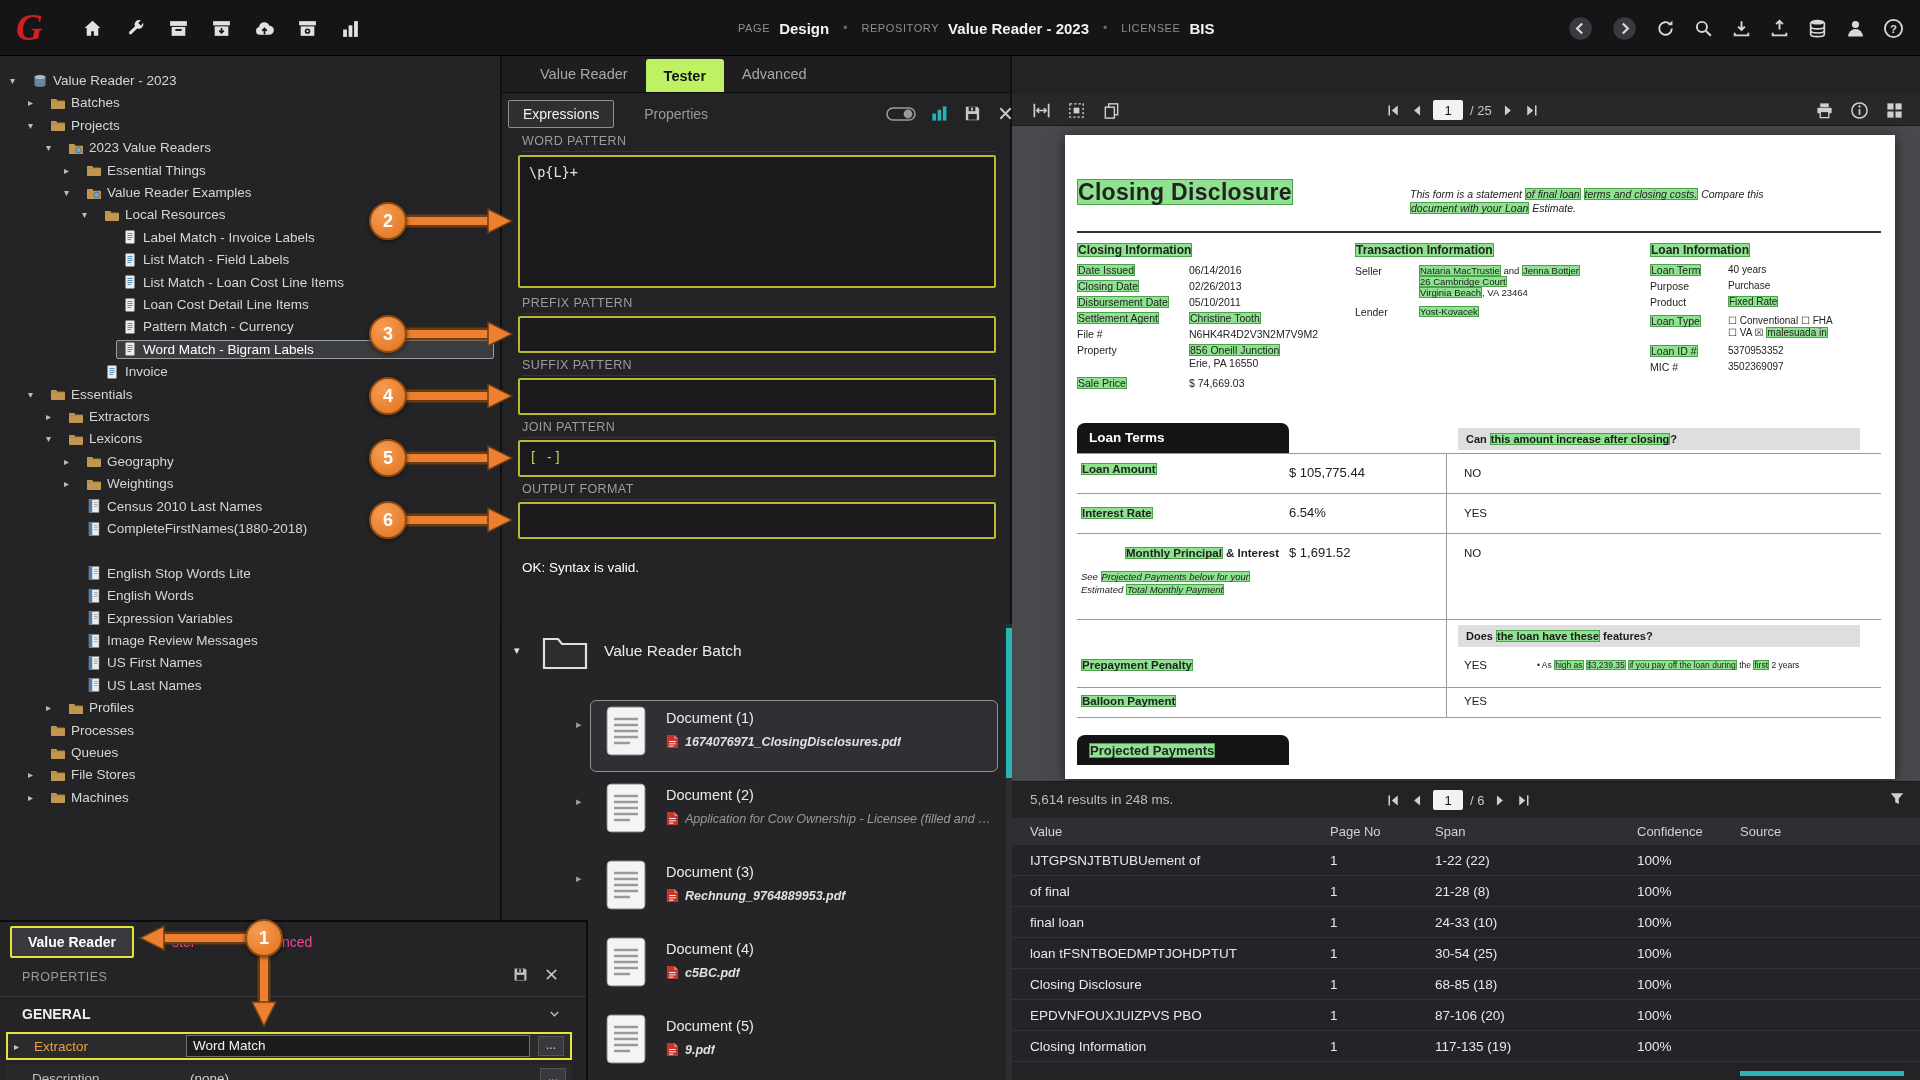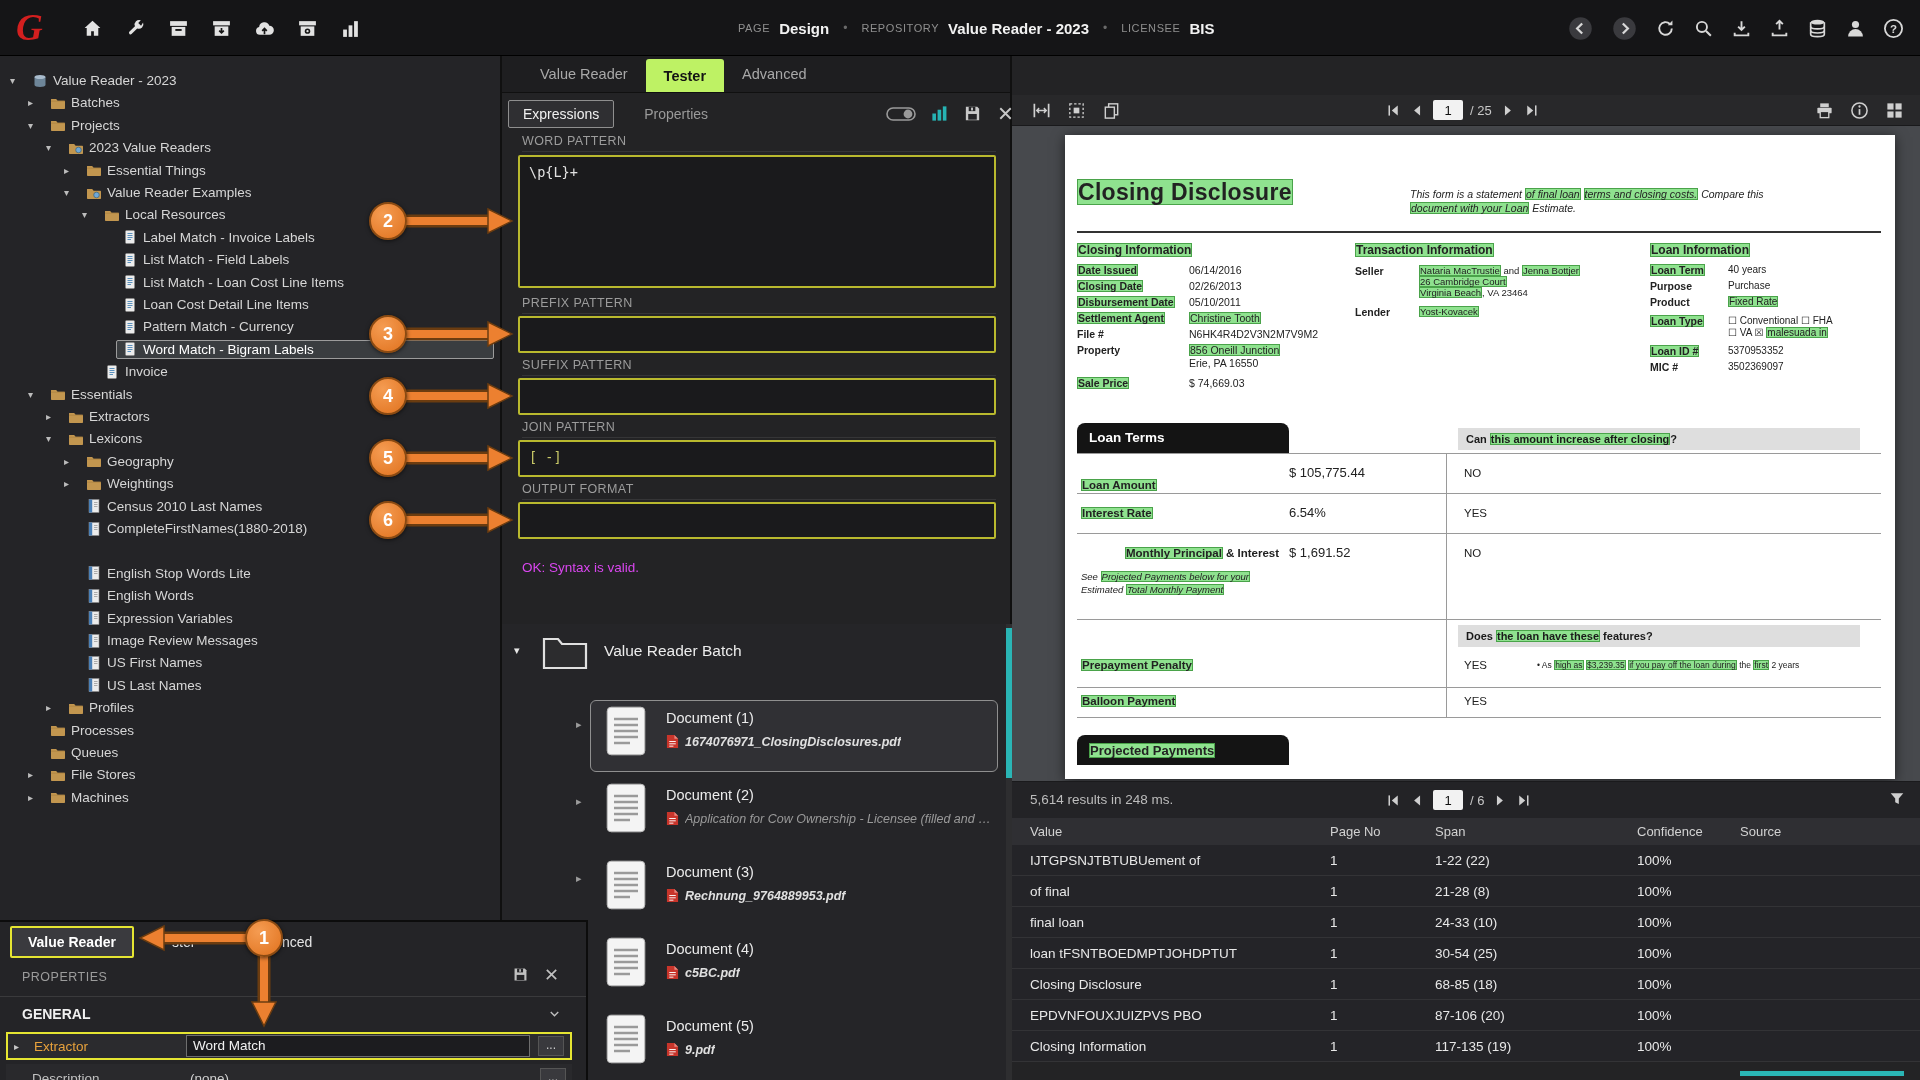--- a/index.html
+++ b/index.html
@@ -44,21 +44,21 @@
   .stab.active{border:1px solid #8f8f8f;background:#2f2f32;color:#f0f0f0;border-radius:2px}
   #subtab-icons{position:absolute;top:48px;left:384px;display:flex;gap:14px;align-items:center;color:#c8c8c8}
   .st-ic svg{width:19px;height:19px}
   .st-ic.wide svg{width:30px;height:16px}
   .pat-label{position:absolute;left:20px;width:474px;font-size:12.5px;color:#9c9c9c;
     letter-spacing:.4px;padding-bottom:3px;border-bottom:1px solid #353537}
   .pat-box{position:absolute;left:16px;width:478px;background:#1a1a1c;
     border:2px solid #b9b92e;border-radius:2px}
   .pat-code{font-family:"DejaVu Sans Mono",monospace;font-size:13.5px;color:#e2e2e2;padding:7px 9px}
   .pat-code.join{color:#caca68}
-  #status{position:absolute;left:20px;top:504px;font-size:13.5px;color:#d946ef}
+  #status{position:absolute;left:20px;top:504px;font-size:13.5px;color:#ffffff}
   #tb-batch-header{position:absolute;left:0;top:530px;width:100%;height:38px;background:#29292b;
     border-top:1px solid #18181a;border-bottom:1px solid #18181a}
   #tb-batch-header .hdr{position:absolute;left:20px;top:11px;font-size:12.5px;color:#9c9c9c;letter-spacing:.5px}
   #tb-batch-header .ric{position:absolute;right:28px;top:8px;color:#d0d0d0}
   #tb-batch-header .ric svg{width:21px;height:21px}
   #batch{position:absolute;left:0;top:568px;width:100%;height:456px;background:#252528;overflow:hidden}
   .bf-arrow{position:absolute;left:12px;top:20px;color:#e8e8e8;font-size:11px}
   .bf-icon{position:absolute;left:40px;top:10px}
   .bf-icon svg{width:46px;height:36px}
   .bf-label{position:absolute;left:102px;top:18px;font-size:15.5px;color:#ececec}
@@ -102,21 +102,21 @@
   #hthumb{position:absolute;left:728px;top:1015px;width:164px;height:5px;background:#2ab5b5}
 
   
   .hl{background:#8fe28f;box-shadow:inset 0 0 0 1px #4aa34a;padding:0 1px}
   .dp-title{position:absolute;left:12px;top:44px;font-size:23px;font-weight:bold;letter-spacing:.3px}
   .dp-intro{position:absolute;left:345px;top:52px;width:440px;font-size:10.5px;font-style:italic;line-height:14px}
   .dp-hr{position:absolute;left:12px;top:96px;width:804px;height:2px;background:#333}
   .dp-col{position:absolute;top:108px}
   .dp-colhead{font-size:12px;font-weight:bold;margin-bottom:7px}
   .dp-row{display:flex;margin-bottom:3.5px;line-height:12.5px}
-  .dp-lab{font-weight:bold;flex:none;font-size:10.5px}
+  .dp-lab{font-weight:normal;flex:none;font-size:10.5px}
   .dp-val{font-size:10.5px;min-width:0}
   .c2 .dp-val{font-size:9.5px;line-height:11px}
   .c2 .dp-row{margin-bottom:6px}
   .c3 .dp-val{font-size:10px;line-height:12px}
   .lt{position:absolute;left:12px;top:288px;width:804px;height:296px}
   .lt-head{position:absolute;left:0;top:0;width:212px;height:30px;background:#141414;color:#fff;
     font-weight:bold;font-size:13.5px;line-height:30px;padding-left:12px;border-radius:8px 8px 0 0}
   .lt-q,.lt-q2{position:absolute;left:381px;width:402px;height:22px;background:#dedede;
     font-size:11px;font-weight:bold;line-height:22px;padding-left:8px;color:#1a1a1a}
   .lt-q{top:5px}.lt-q2{top:202px}
@@ -129,21 +129,21 @@
   .lt-fine{position:absolute;left:460px;width:340px;font-size:8.5px;line-height:10px}
   .dp-proj{position:absolute;left:12px;top:600px;width:212px;height:30px;background:#141414;
     border-radius:8px 8px 0 0;display:flex;align-items:center;padding-left:12px;font-size:13px;font-weight:bold;color:#fff}
   .dp-proj .hl{color:#222}
 
   
   #props-panel{position:absolute;left:0;top:920px;width:588px;height:160px;background:#242427;
     border-top:2px solid #0c0c0c;border-right:2px solid #0c0c0c;z-index:10}
   .ptab-active{position:absolute;left:10px;top:4px;padding:6px 16px;background:#3a3a3e;
     border:2px solid #e5e532;color:#fff;font-weight:bold;font-size:14px;border-radius:2px}
-  .ptab-ghost{position:absolute;top:12px;color:#e5e5e5;font-size:14px}
+  .ptab-ghost{position:absolute;top:12px;color:#ec4899;font-size:14px}
   .g1{left:172px}.g2{left:282px}
   #prop-head{position:absolute;left:22px;top:48px;font-size:12.5px;color:#9c9c9c;letter-spacing:.5px}
   #prop-icons{position:absolute;right:26px;top:44px;display:flex;gap:14px;color:#c0c0c0}
   #prop-icons svg{width:17px;height:17px}
   #prop-div{position:absolute;left:0;top:74px;width:100%;height:1px;background:#3a3a3c}
   #prop-general{position:absolute;left:22px;top:84px;font-size:14px;font-weight:bold;color:#f0f0f0}
   #prop-gen-chev{position:absolute;right:24px;top:84px;color:#c0c0c0}
   #prop-gen-chev svg{width:15px;height:15px}
   .prow{position:absolute;left:6px;width:566px;height:28px;display:flex;align-items:center;background:#29292c}
   .prow.phl{border:2px solid #e5e532;background:#2b2b2e}
@@ -1030,21 +1030,21 @@
         <div class="lt">
           <div class="lt-head">Loan Terms</div>
           <div class="lt-q"><span>Can </span><span class="hl">this amount increase after closing</span><span>?</span></div>
           <div class="lt-line" style="top: 30px;"></div>
           <div class="lt-line" style="top: 70px;"></div>
           <div class="lt-line" style="top: 110px;"></div>
           <div class="lt-line" style="top: 196px;"></div>
           <div class="lt-line" style="top: 264px;"></div>
           <div class="lt-line" style="top: 294px;"></div>
           <div class="lt-vline"></div>
-          <div class="lt-lab" style="top: 56px;"><span class="hl">Loan Amount</span></div>
+          <div class="lt-lab" style="top: 40px;"><span class="hl">Loan Amount</span></div>
           <div class="lt-amt" style="top: 42px;">$ 105,775.44</div>
           <div class="lt-ans" style="top: 44px;">NO</div>
           <div class="lt-lab" style="top: 84px;"><span class="hl">Interest Rate</span></div>
           <div class="lt-amt" style="top: 82px;">6.54%</div>
           <div class="lt-ans" style="top: 84px;">YES</div>
           <div class="lt-lab" style="top: 124px; padding-left: 44px;"><span class="hl">Monthly Principal</span><span> &amp; Interest</span></div>
           <div class="lt-amt" style="top: 122px;">$ 1,691.52</div>
           <div class="lt-ans" style="top: 124px;">NO</div>
           <div class="lt-note" style="top: 148px;"><span>See </span><span class="hl">Projected Payments below for your</span></div>
           <div class="lt-note" style="top: 161px;"><span>Estimated </span><span class="hl">Total Monthly Payment</span></div>

